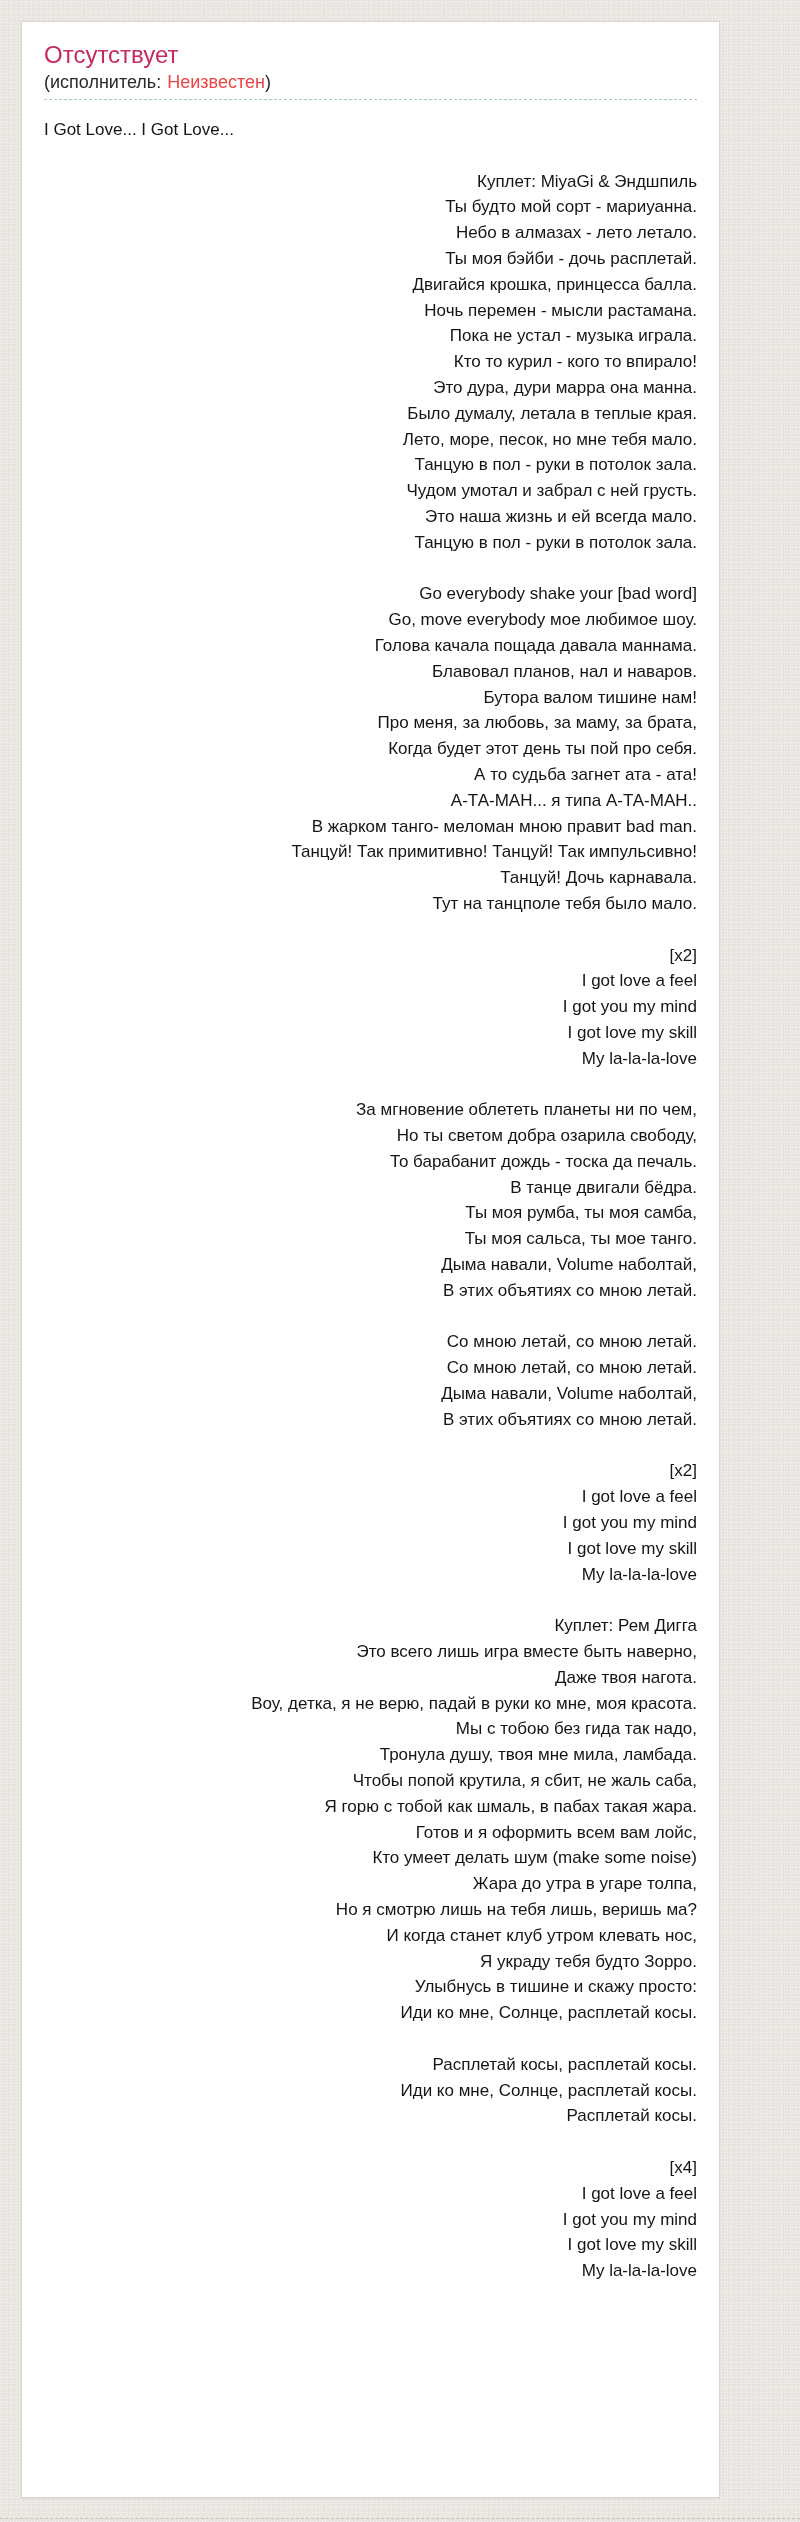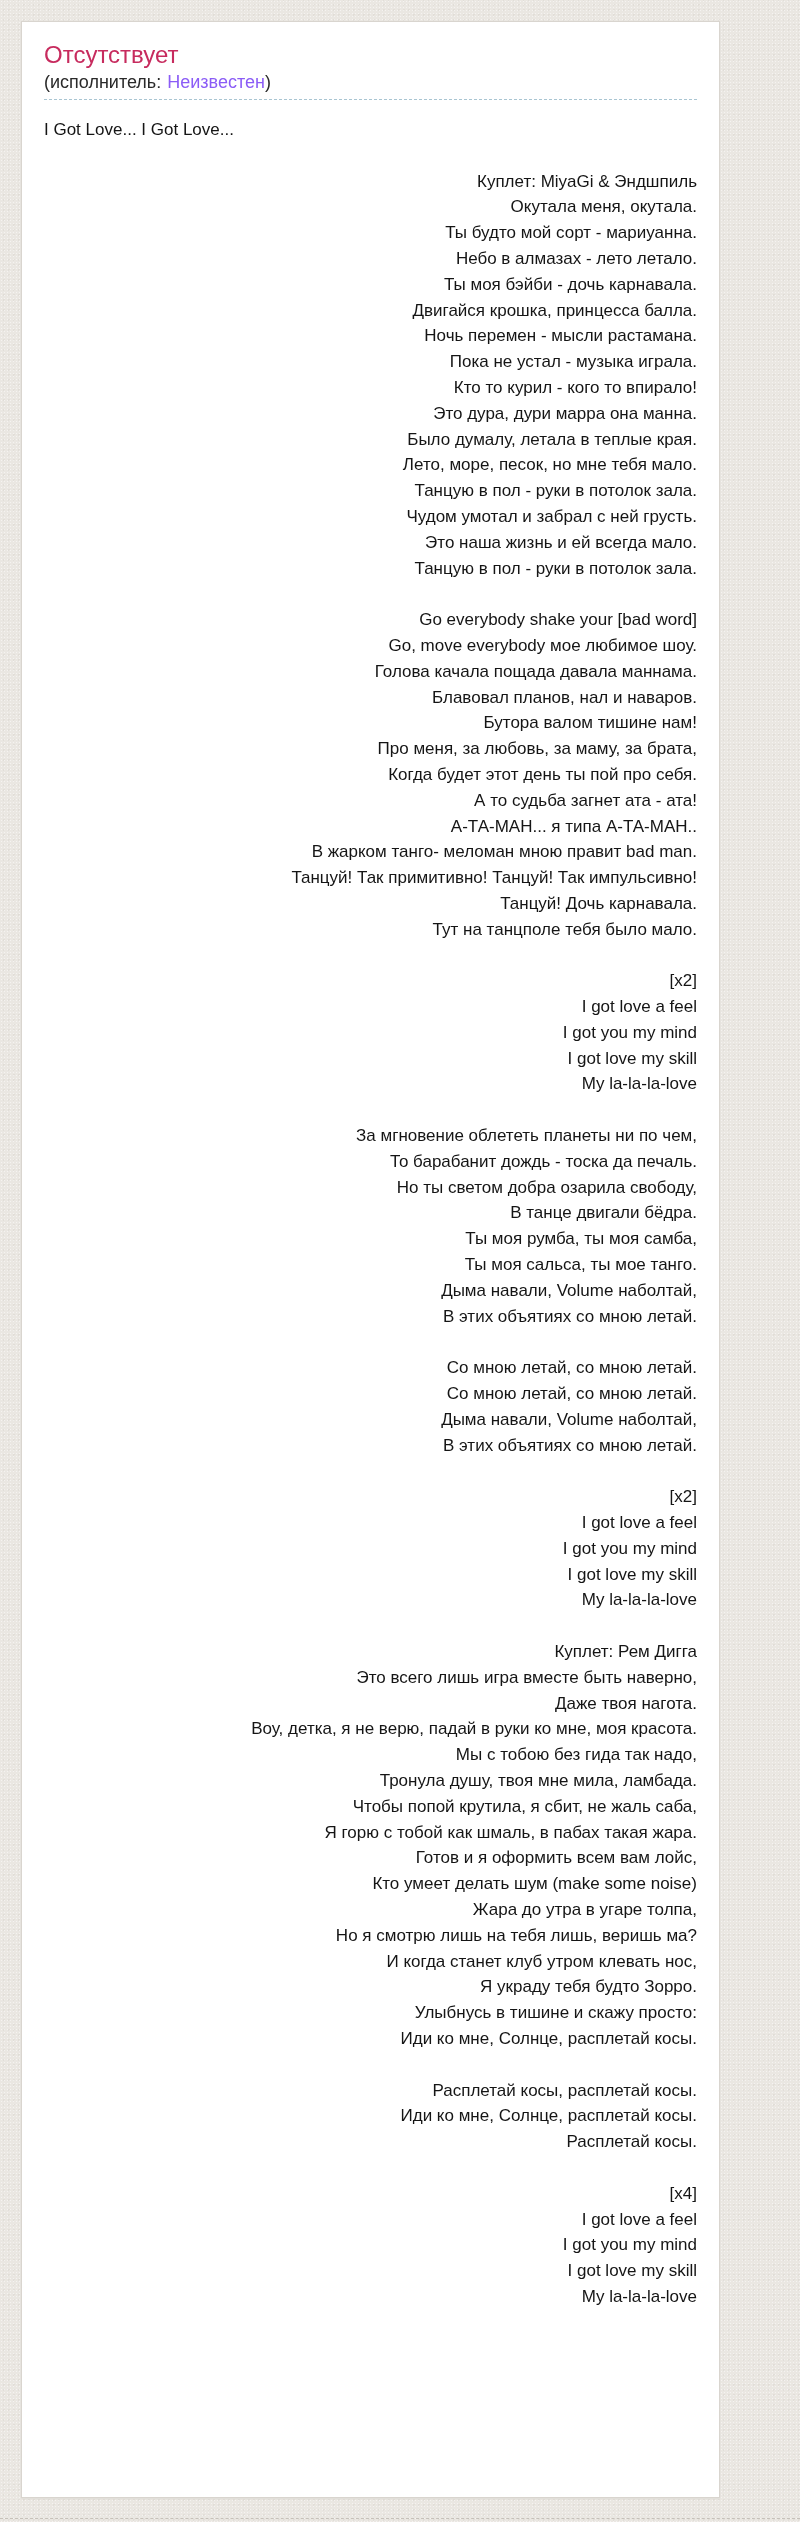--- a/index.html
+++ b/index.html
@@ -30,21 +30,21 @@
     margin:0 0 3px 0;
     font-size:24px;line-height:26px;
     font-weight:normal;
     color:#c72b5e;
   }
   .artist-line{
     font-size:18px;line-height:22px;
     color:#2a2a2a;
   }
   .artist-link{
-    color:#8b5cf6;
+    color:#ef4444;
     margin-left:6px;
     text-decoration:none;
     cursor:pointer;
   }
   .lyrics{
     margin-top:17px;
     font-size:17px;
     line-height:25.8px;
     color:#151515;
   }
@@ -64,24 +64,23 @@
     <h1 class="title">Отсутствует</h1>
     <div class="artist-line"><span>(исполнитель:</span><span class="artist-link">Неизвестен</span><span>)</span></div>
   </div>
 
   <div class="lyrics">
       <div class="stanza">
         <div class="line">I Got Love... I Got Love...</div>
       </div>
       <div class="stanza">
         <div class="line">Куплет: MiyaGi &amp; Эндшпиль</div>
-        <div class="line">Окутала меня, окутала.</div>
         <div class="line">Ты будто мой сорт - мариуанна.</div>
         <div class="line">Небо в алмазах - лето летало.</div>
-        <div class="line">Ты моя бэйби - дочь карнавала.</div>
+        <div class="line">Ты моя бэйби - дочь расплетай.</div>
         <div class="line">Двигайся крошка, принцесса балла.</div>
         <div class="line">Ночь перемен - мысли растамана.</div>
         <div class="line">Пока не устал - музыка играла.</div>
         <div class="line">Кто то курил - кого то впирало!</div>
         <div class="line">Это дура, дури марра она манна.</div>
         <div class="line">Было думалу, летала в теплые края.</div>
         <div class="line">Лето, море, песок, но мне тебя мало.</div>
         <div class="line">Танцую в пол - руки в потолок зала.</div>
         <div class="line">Чудом умотал и забрал с ней грусть.</div>
         <div class="line">Это наша жизнь и ей всегда мало.</div>
@@ -104,22 +103,22 @@
       </div>
       <div class="stanza">
         <div class="line">[x2]</div>
         <div class="line">I got love a feel</div>
         <div class="line">I got you my mind</div>
         <div class="line">I got love my skill</div>
         <div class="line">My la-la-la-love</div>
       </div>
       <div class="stanza">
         <div class="line">За мгновение облететь планеты ни по чем,</div>
+        <div class="line">Но ты светом добра озарила свободу,</div>
         <div class="line">То барабанит дождь - тоска да печаль.</div>
-        <div class="line">Но ты светом добра озарила свободу,</div>
         <div class="line">В танце двигали бёдра.</div>
         <div class="line">Ты моя румба, ты моя самба,</div>
         <div class="line">Ты моя сальса, ты мое танго.</div>
         <div class="line">Дыма навали, Volume наболтай,</div>
         <div class="line">В этих объятиях со мною летай.</div>
       </div>
       <div class="stanza">
         <div class="line">Со мною летай, со мною летай.</div>
         <div class="line">Со мною летай, со мною летай.</div>
         <div class="line">Дыма навали, Volume наболтай,</div>

